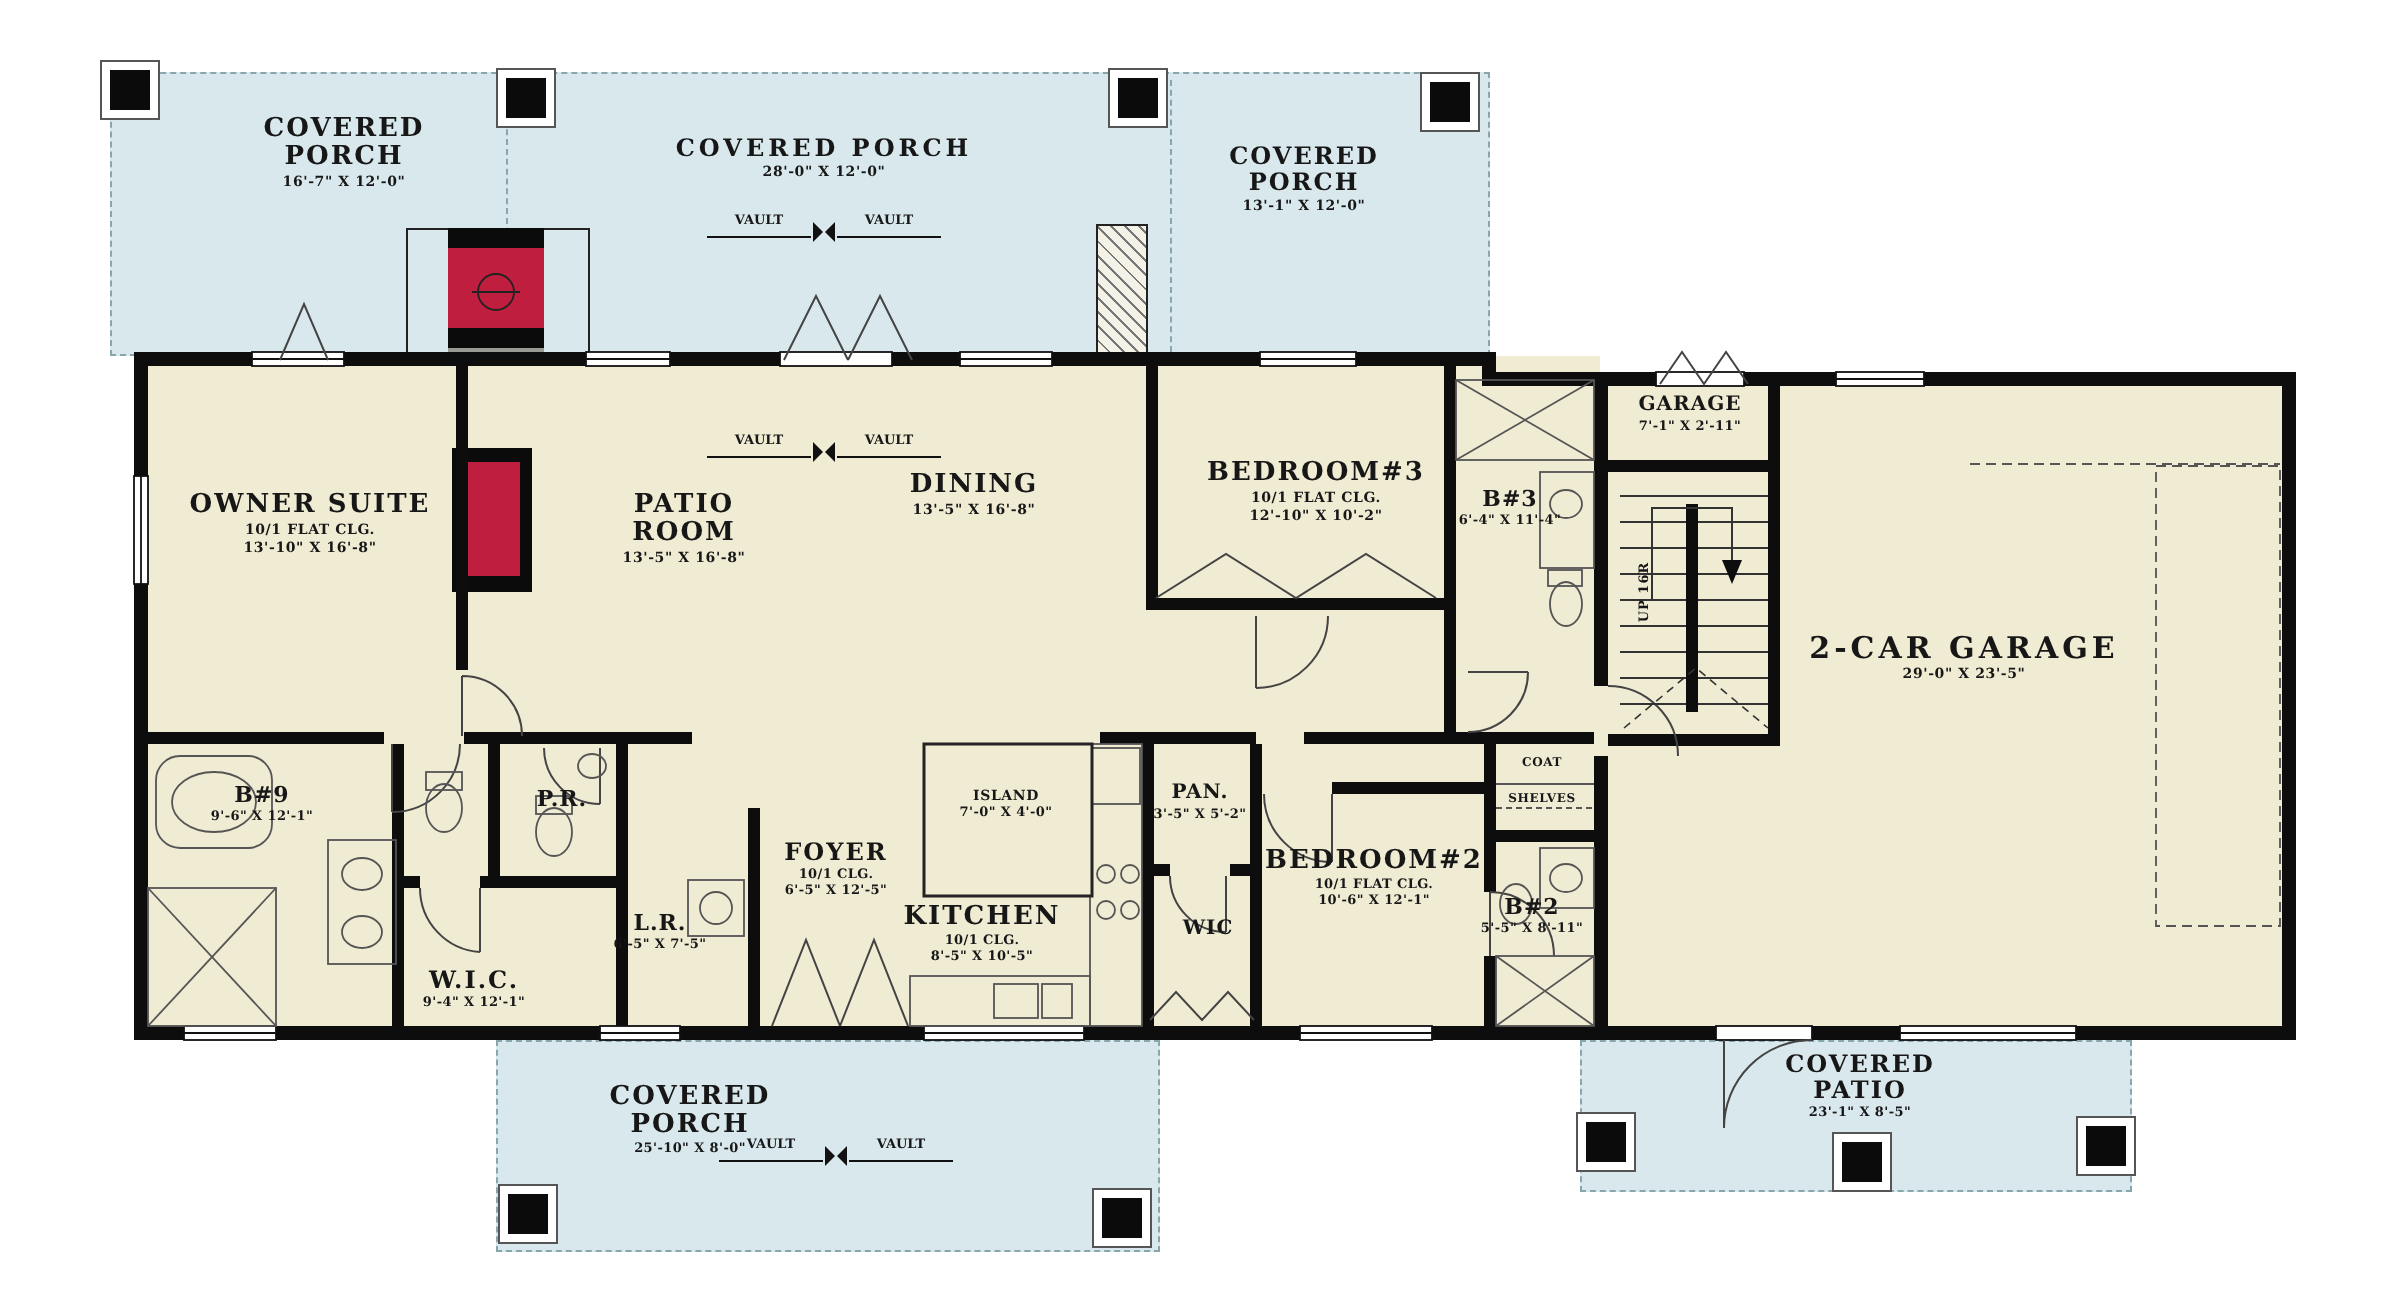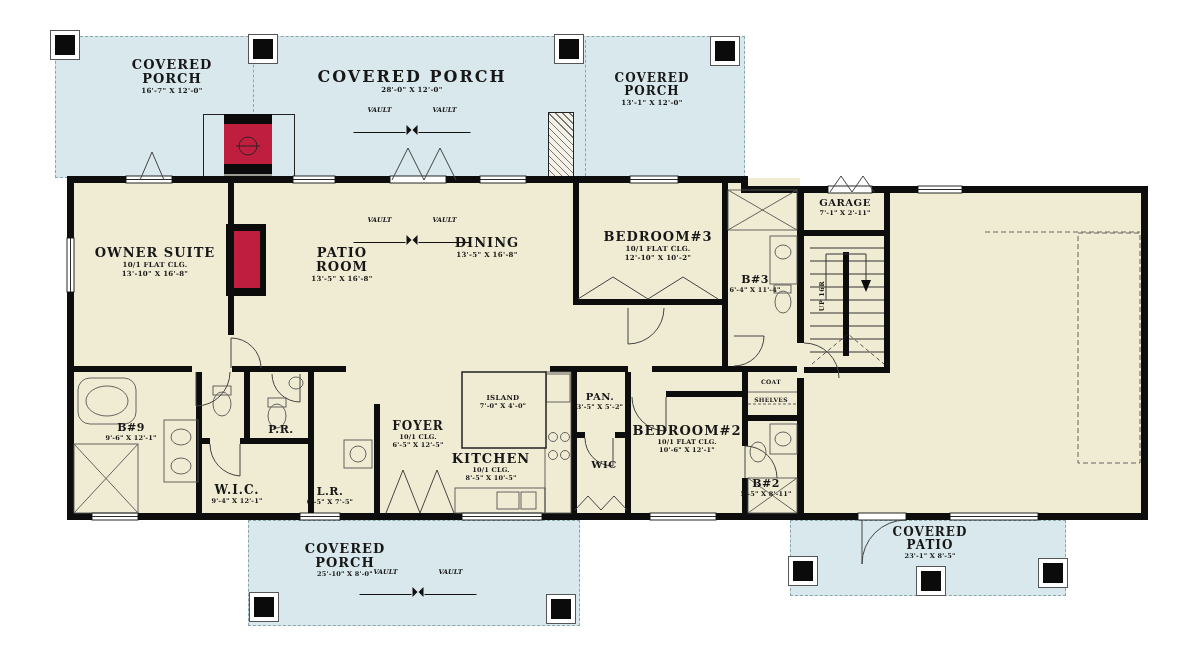--- a/index.html
+++ b/index.html
@@ -8,31 +8,31 @@
   .porch{position:absolute;background:#d8e8ec;border:1px dashed #8aa6ad;box-sizing:border-box;}
   .floor{position:absolute;background:#f0ebd3;}
   .dashv{position:absolute;border-left:1px dashed #8aa6ad;width:0;}
   .postbox{position:absolute;width:30px;height:30px;border:1px solid #555;background:#fff;
            display:flex;align-items:center;justify-content:center;box-sizing:border-box;}
   .post{width:20px;height:20px;background:#0b0b0b;}
   .svgov{position:absolute;left:0;top:0;pointer-events:none;}
   .lbl{position:absolute;text-align:center;transform:translateX(-50%);font-weight:700;
        line-height:1.08;white-space:nowrap;}
   .nm{font-size:13px;letter-spacing:1px;}
-  .nm14{font-size:16px;letter-spacing:2px;text-align:center;}
+  .nm14{font-size:12px;letter-spacing:2px;text-align:center;}
   .nm15{font-size:15px;letter-spacing:2px;}
   .nm12{font-size:12px;letter-spacing:1px;}
-  .nm11{font-size:11px;letter-spacing:.5px;margin-top:30px;}
+  .nm11{font-size:11px;letter-spacing:.5px;}
   .nm10{font-size:10px;letter-spacing:.5px;}
   .nm7{font-size:7px;letter-spacing:.3px;}
   .dm{font-size:7px;letter-spacing:.3px;margin-top:1px;}
   .dm65{font-size:6.5px;letter-spacing:.2px;margin-top:1px;}
   .vault{position:absolute;transform:translateX(-50%);display:flex;align-items:flex-end;gap:1px;}
   .vseg{display:block;width:52px;border-bottom:1.5px solid #111;text-align:center;
-        font-size:6.5px;font-weight:700;padding-bottom:18px;font-style:italic;}
+        font-size:6.5px;font-weight:700;padding-bottom:4px;}
   .vbreak{display:block;width:0;height:0;border-top:5px solid transparent;border-bottom:5px solid transparent;
           border-left:5px solid #111;margin:0 0 -2px 0;position:relative;}
   .vbreak2{display:block;width:0;height:0;border-top:5px solid transparent;border-bottom:5px solid transparent;
           border-right:5px solid #111;margin:0 0 -2px 0;}
   .fireplace{position:absolute;box-sizing:border-box;}
   .hatch{position:absolute;background:repeating-linear-gradient(45deg,#777 0 1px,#f4f2e6 1px 5px);
          border:1px solid #222;box-sizing:border-box;}
   .uplbl{position:absolute;font-size:6.5px;font-weight:700;letter-spacing:.5px;
          transform:translate(-50%,-50%) rotate(-90deg);}
 </style>
@@ -311,20 +311,24 @@
     <div class="dm">12'-10" X 10'-2"</div>
   </div>
   <div class="lbl" style="left:755px;top:244px">
     <div class="nm11">B#3</div>
     <div class="dm65">6'-4" X 11'-4"</div>
   </div>
   <div class="lbl" style="left:845px;top:198px">
     <div class="nm10">GARAGE</div>
     <div class="dm65">7'-1" X 2'-11"</div>
   </div>
+  <div class="lbl" style="left:982px;top:316px">
+    <div class="nm15">2-CAR GARAGE</div>
+    <div class="dm">29'-0" X 23'-5"</div>
+  </div>
   <div class="uplbl" style="left:822px;top:296px">UP 16R</div>
 
   <div class="lbl" style="left:131px;top:392px">
     <div class="nm11">B#9</div>
     <div class="dm65">9'-6" X 12'-1"</div>
   </div>
   <div class="lbl" style="left:281px;top:394px">
     <div class="nm11">P.R.</div>
   </div>
   <div class="lbl" style="left:237px;top:484px">

